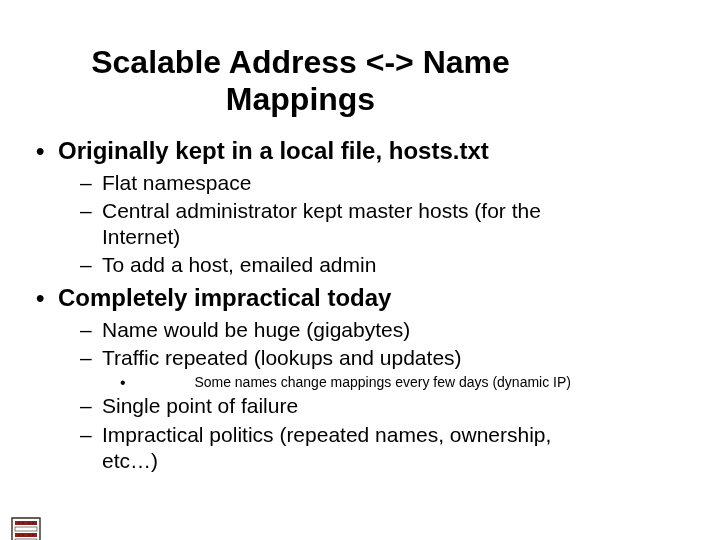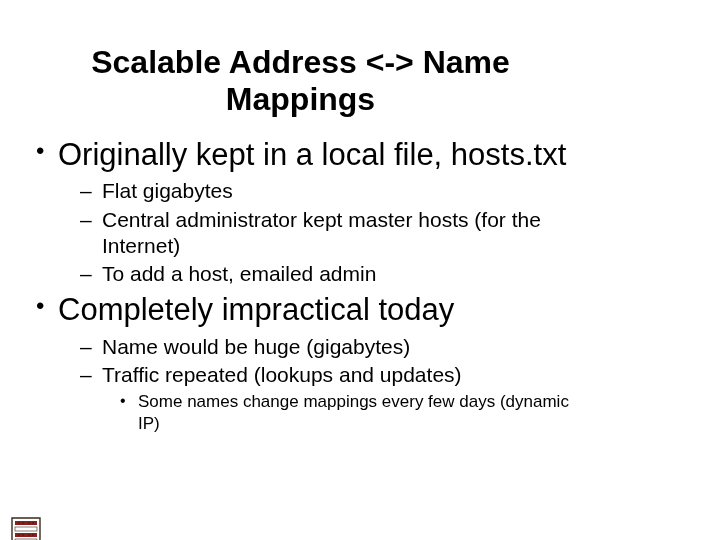--- a/index.html
+++ b/index.html
@@ -22,22 +22,22 @@
     margin-top: 26px;
   }
   .title {
     text-align: center;
     font-weight: bold;
     font-size: 32px;
     line-height: 1.15;
     margin: 0 0 18px 0;
   }
   .lvl1 {
-    font-weight: normal;
-    font-size: 31px;
+    font-weight: bold;
+    font-size: 24px;
     margin: 4px 0 4px 0;
     padding-left: 28px;
     position: relative;
     line-height: 1.25;
   }
   .lvl1::before {
     content: "•";
     position: absolute;
     left: 6px;
     top: 0;
@@ -52,25 +52,26 @@
     line-height: 1.25;
   }
   .lvl2::before {
     content: "–";
     position: absolute;
     left: 50px;
     top: 0;
   }
   .lvl3 {
     font-weight: normal;
-    font-size: 17px;
+    font-size: 14px;
     margin: 2px 0 2px 0;
     padding-left: 108px;
     position: relative;
     line-height: 1.3;
+    text-align: right;
   }
   .lvl3::before {
     content: "•";
     position: absolute;
     left: 90px;
     top: 0;
     font-size: 16px;
   }
   .logo {
     position: absolute;
@@ -81,28 +82,30 @@
   }
 </style>
 </head>
 <body>
 
 <div class="slide">
 
   <div class="title">Scalable Address &lt;-&gt; Name Mappings</div>
 
   <div class="lvl1">Originally kept in a local file, hosts.txt</div>
-  <div class="lvl2">Flat gigabytes</div>
+  <div class="lvl2">Flat namespace</div>
   <div class="lvl2">Central administrator kept master hosts (for the Internet)</div>
   <div class="lvl2">To add a host, emailed admin</div>
 
   <div class="lvl1">Completely impractical today</div>
   <div class="lvl2">Name would be huge (gigabytes)</div>
   <div class="lvl2">Traffic repeated (lookups and updates)</div>
   <div class="lvl3">Some names change mappings every few days (dynamic IP)</div>
+  <div class="lvl2">Single point of failure</div>
+  <div class="lvl2">Impractical politics (repeated names, ownership, etc…)</div>
 
   <div class="logo">
     <svg viewBox="0 0 32 42" width="32" height="42">
       <path d="M2 4 L30 4 L30 24 Q30 36 16 41 Q2 36 2 24 Z" fill="#ffffff" stroke="#3b2a1a" stroke-width="1.4"></path>
       <rect x="5" y="7" width="22" height="4" fill="#8a1f1f"></rect>
       <rect x="5" y="13" width="22" height="4" fill="#ffffff" stroke="#3b2a1a" stroke-width="0.6"></rect>
       <rect x="5" y="19" width="22" height="4" fill="#8a1f1f"></rect>
       <path d="M5 25 L27 25 L27 26 Q27 34 16 38 Q5 34 5 26 Z" fill="#ffffff" stroke="#3b2a1a" stroke-width="0.6"></path>
       <circle cx="9" cy="9" r="0.9" fill="#3b2a1a"></circle>
       <circle cx="13" cy="9" r="0.9" fill="#3b2a1a"></circle>

